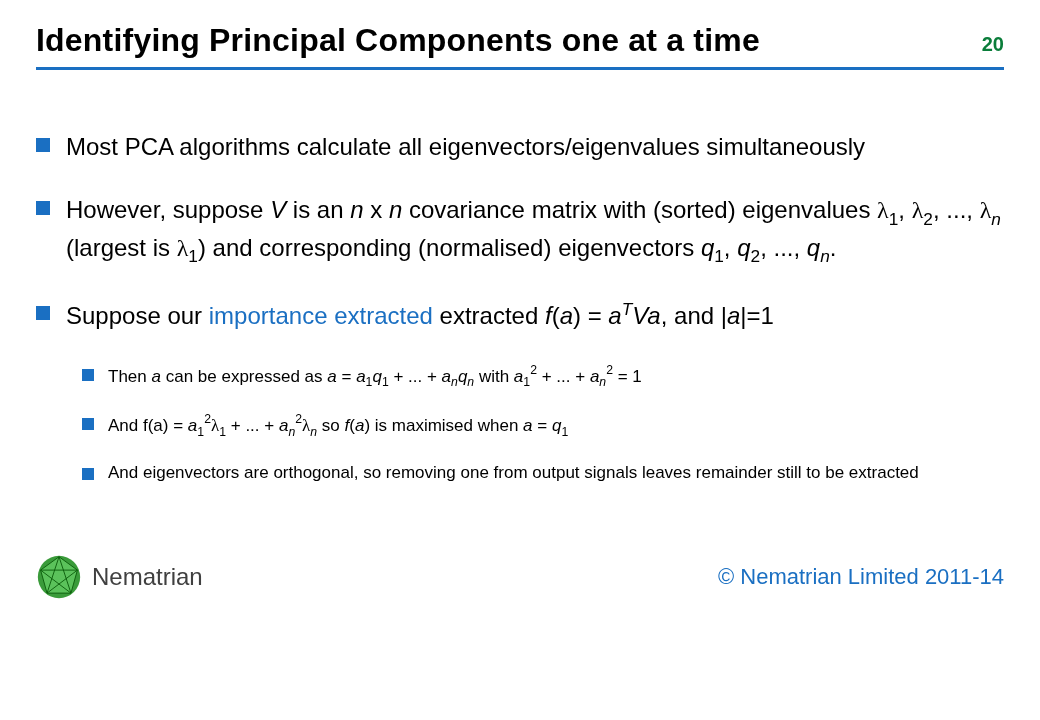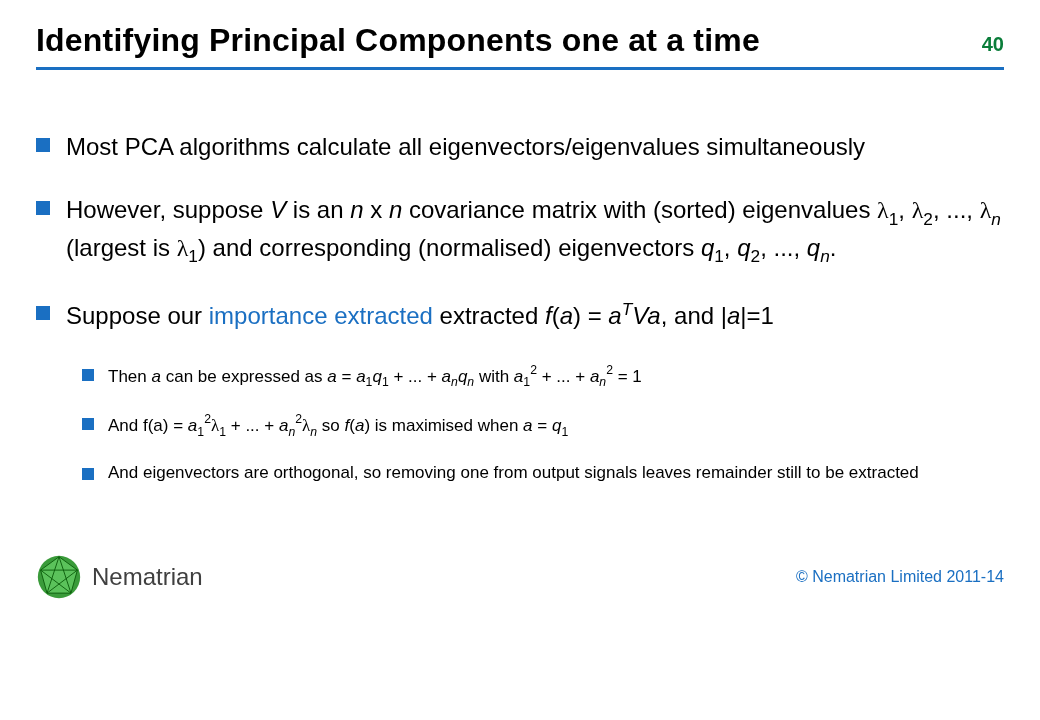--- a/index.html
+++ b/index.html
@@ -101,37 +101,37 @@
   .logo-row {
     display: flex;
     align-items: center;
     gap: 10px;
   }
   .brand {
     font-size: 24px;
     color: #404040;
   }
   .copy {
-    font-size: 16px;
+    font-size: 22px;
     color: #1a6fc2;
   }
   .logo {
     width: 46px;
     height: 46px;
   }
 </style>
 </head>
 <body>
 
 <div class="slide">
 
   <div class="header">
     <div class="title-row">
       <div class="title">Identifying Principal Components one at a time</div>
-      <div class="pagenum">40</div>
+      <div class="pagenum">20</div>
     </div>
     <div class="hr"></div>
   </div>
 
   <div class="body">
 
     <div class="bullet">
       <div class="sq"></div>
       <div class="bt">Most PCA algorithms calculate all eigenvectors/eigenvalues simultaneously</div>
     </div>

